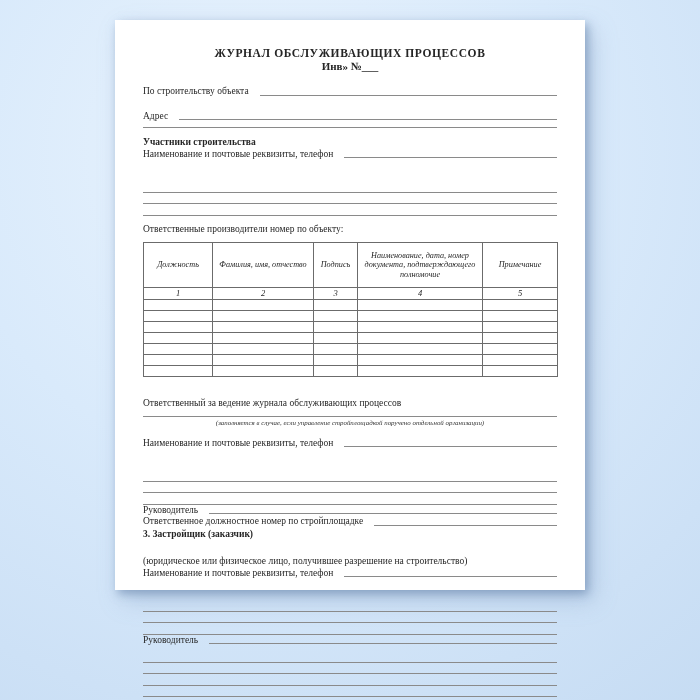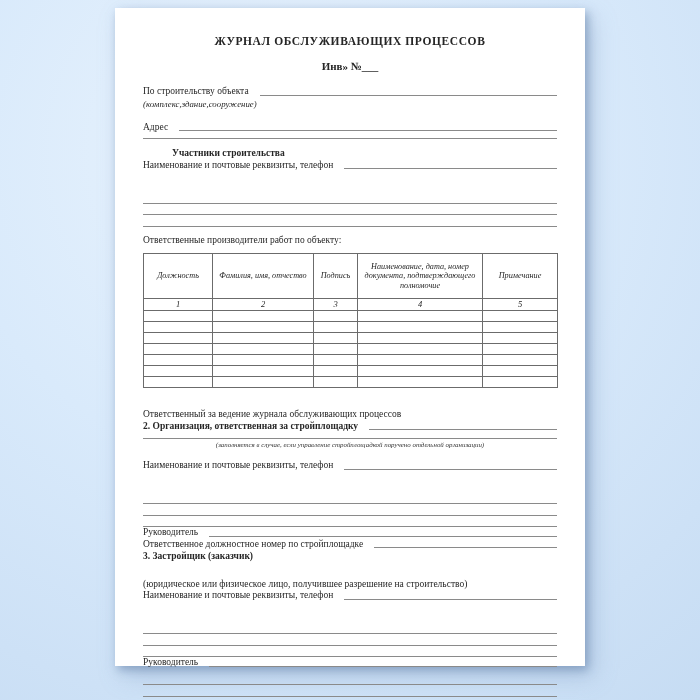--- a/index.html
+++ b/index.html
@@ -3,84 +3,83 @@
 <meta charset="utf-8">
 <style>
   html,body{margin:0;padding:0;}
   body{
     width:700px;height:700px;overflow:hidden;position:relative;
     background:radial-gradient(circle at 38% 22%, #e9f3fd 0%, #d9eafb 45%, #cde1f6 80%, #c6dcf3 100%);
     font-family:"Liberation Serif","DejaVu Serif",serif;
     color:#262626;
   }
   .paper{
-    position:absolute;left:115px;top:8px;width:470px;height:658px;
+    position:absolute;left:115px;top:20px;width:470px;height:570px;
     background:#ffffff;box-sizing:border-box;padding:0 28px;
     box-shadow:3px 4px 9px rgba(96,126,165,.55), 8px 10px 22px rgba(120,150,190,.35);
   }
   .title{margin-top:27px;text-align:center;font-weight:bold;font-size:11.5px;letter-spacing:.6px;line-height:13px;}
-  .inv{margin-top:12px;text-align:center;font-weight:bold;font-size:11px;line-height:13px;}
+  .inv{text-align:center;font-weight:bold;font-size:11px;line-height:13px;}
   .txt{font-size:9.5px;line-height:11.5px;margin-top:16px;}
   .row{display:flex;font-size:9.5px;line-height:11.5px;gap:8px;}
   .row .fill{flex:1;border-bottom:1px solid #8a8a8a;align-self:flex-end;margin-bottom:2px;margin-left:3px;}
   .hint{font-size:8.8px;font-style:italic;line-height:10px;margin-top:1px;}
   .line{border-bottom:1px solid #8a8a8a;}
   .h10{height:10.5px;}
   .heading{font-weight:bold;font-size:9.5px;line-height:11.5px;}
   .para{text-align:justify;}
   .caption{font-size:9.5px;line-height:11.5px;}
   table{border-collapse:collapse;width:414px;table-layout:fixed;margin-top:7px;border:1.5px solid #6b6b6b;}
   th,td{border:1px solid #6b6b6b;padding:0 2px;font-weight:normal;}
   th{font-style:italic;font-size:8.2px;line-height:9.6px;vertical-align:middle;height:44px;}
   tr.nums td{font-style:italic;font-size:8.5px;text-align:center;height:11px;line-height:11px;}
   tr.empty td{height:10px;}
   .note{font-size:6.9px;font-style:italic;text-align:center;line-height:8px;margin-top:2px;color:#333;}
   .b{font-weight:bold;}
   .mt13{margin-top:13px;}
   .mt11{margin-top:11px;}
-  .mt9{margin-top:9px;margin-left:29px;}
+  .mt9{margin-top:9px;}
   .mt8{margin-top:8px;}
   .mt5{margin-top:5px;}
   .mt3{margin-top:21px;}
   .mt1{margin-top:1px;}
   .h5{height:5px;}
   .h6{height:6px;}
 </style>
 </head>
 <body>
 
 <div class="paper">
 
   <div class="title">ЖУРНАЛ ОБСЛУЖИВАЮЩИХ ПРОЦЕССОВ</div>
   <div class="inv">Инв» №___</div>
 
   <div class="row mt13">
     <span>По строительству объекта</span>
     <span class="fill"></span>
   </div>
-  <div class="hint">(комплекс,здание,сооружение)</div>
 
   <div class="row mt13">
     <span>Адрес</span>
     <span class="fill"></span>
   </div>
   <div class="line h5"></div>
 
   <div class="heading mt9">Участники строительства</div>
   <div class="row">
     <span>Наименование и почтовые реквизиты, телефон</span>
     <span class="fill"></span>
   </div>
   <div class="mt3">
     <div class="line h10"></div>
     <div class="line h10"></div>
     <div class="line h10"></div>
   </div>
 
-  <div class="caption mt8">Ответственные производители работ по объекту:</div>
+  <div class="caption mt8">Ответственные производители номер по объекту:</div>
 
   <table>
     <colgroup>
       <col style="width:69px">
         <col style="width:101px">
         <col style="width:44px">
         <col style="width:125px">
         <col style="width:75px">
     </colgroup>
     <thead>
@@ -146,24 +145,20 @@
           <td></td>
           <td></td>
           <td></td>
           <td></td>
           <td></td>
         </tr>
       </tbody>
   </table>
 
   <div class="txt mt3">Ответственный за ведение журнала обслуживающих процессов</div>
-  <div class="row b">
-    <span>2. Организация, ответственная за стройплощадку</span>
-    <span class="fill"></span>
-  </div>
   <div class="line h6"></div>
   <div class="note">(заполняется в случае, если управление стройплощадкой поручено отдельной организации)</div>
 
   <div class="row mt11">
     <span>Наименование и почтовые реквизиты, телефон</span>
     <span class="fill"></span>
   </div>
   <div class="mt3">
     <div class="line h10"></div>
     <div class="line h10"></div>

